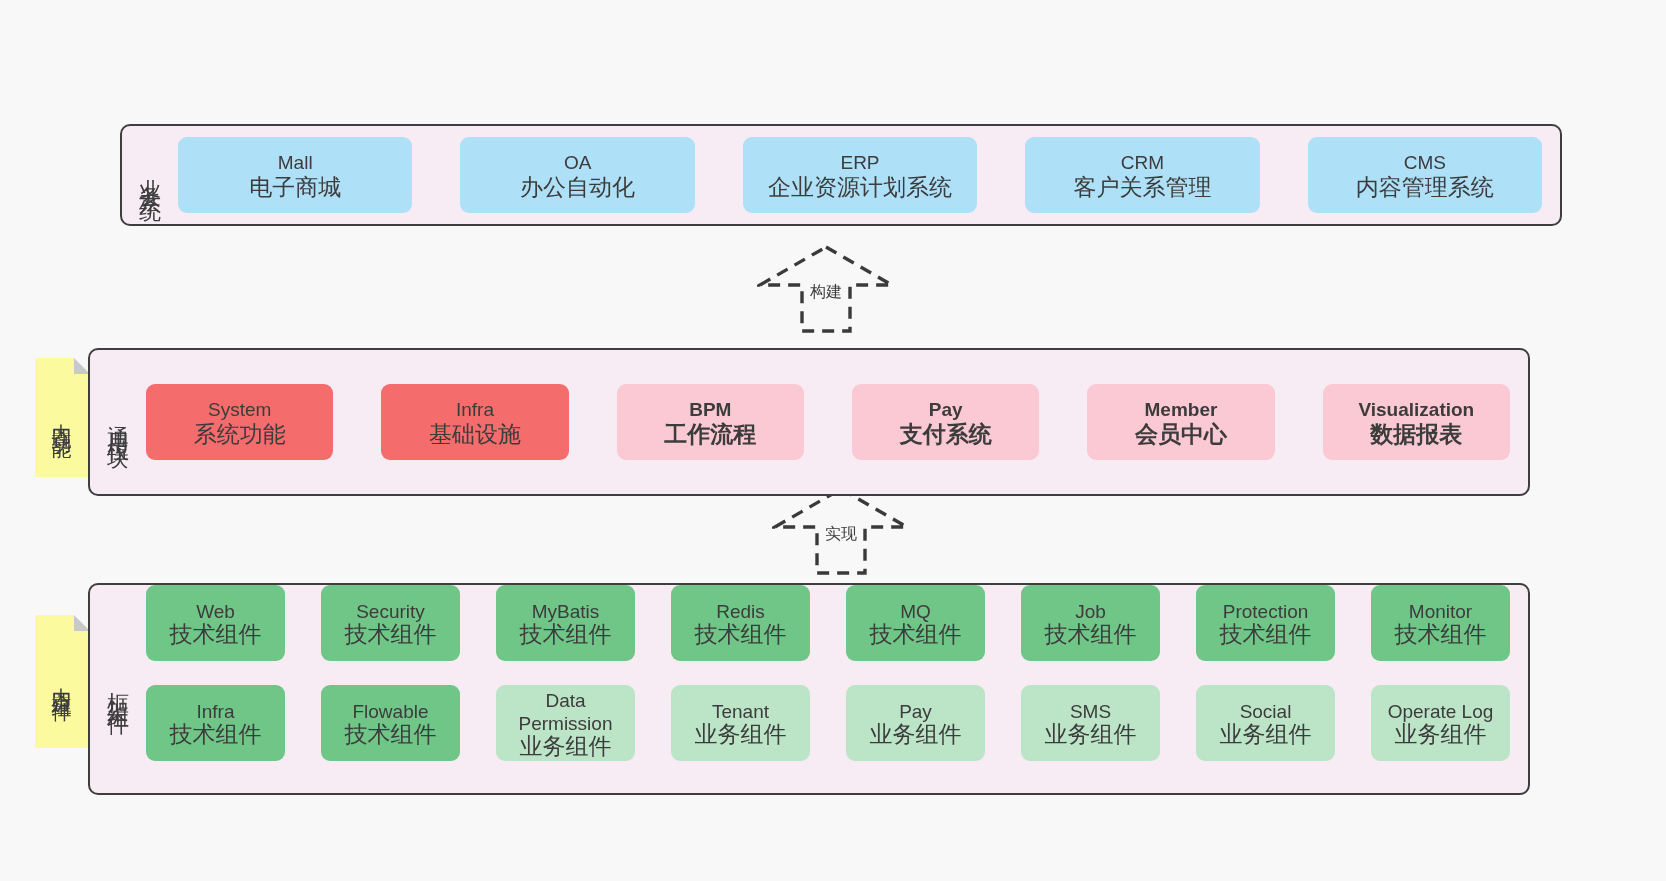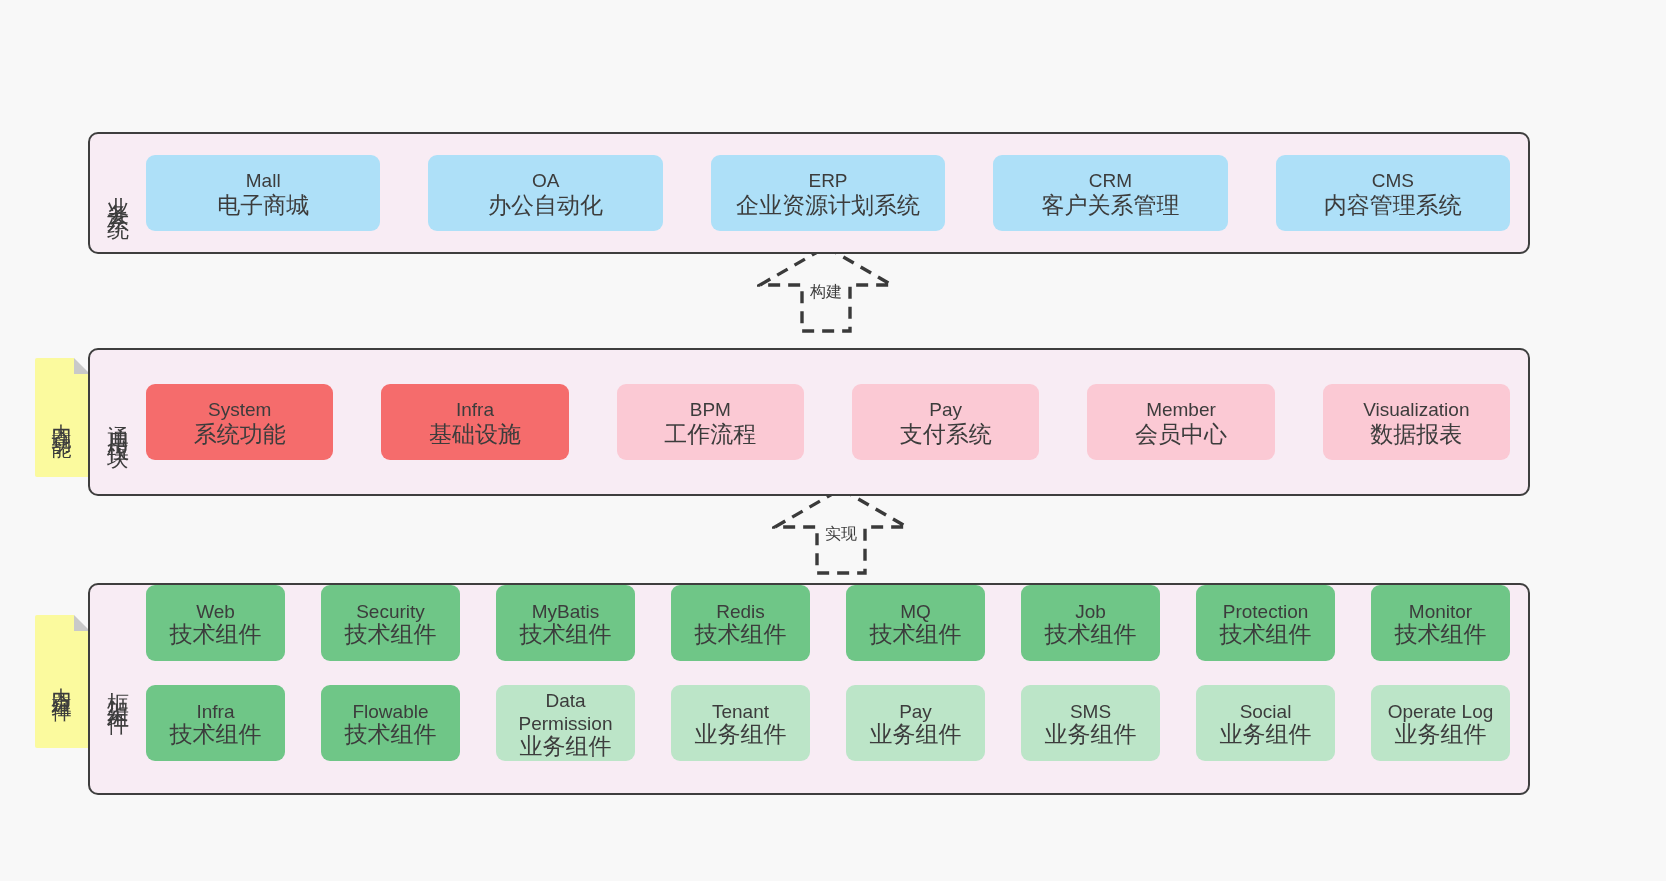--- a/index.html
+++ b/index.html
@@ -7,21 +7,21 @@
     position:relative; width:1666px; height:881px; background:#f8f8f8;
     font-family:"Liberation Sans","DejaVu Sans",sans-serif; color:#3c3c3c;
     overflow:hidden;
   }
   
   .panel {
     position:absolute; left:88px; width:1442px; box-sizing:border-box;
     background:var(--panel); border:2px solid #3e3e3e; border-radius:10px;
     display:flex; z-index:2;
   }
-  .panel-top    { top:132px; height:122px; }
+  .panel-top    { top:124px; height:102px;margin-left:32px; }
   .panel-middle { top:348px; height:148px; }
   .panel-bottom { top:583px; height:212px; }
   .vlabel {
     width:56px; display:flex; align-items:center; justify-content:center;
     flex:0 0 56px;
   }
   .vlabel span {
     writing-mode:vertical-rl; text-orientation:upright;
     font-size:22px; letter-spacing:7px; color:#3c3c3c; font-weight:400;
   }
@@ -36,21 +36,21 @@
   .box {
     flex:1; height:76px; border-radius:9px;
     display:flex; flex-direction:column; align-items:center; justify-content:center;
     text-align:center; line-height:24px; padding:0 10px; box-sizing:border-box;
   }
   .grid .box { line-height:23px; padding:0 12px; }
   .box .en { font-size:19px; }
   .box .zh { font-size:23px; }
   .blue       { background:var(--blue); }
   .red        { background:var(--red); }
-  .pink       { background:var(--pink); }
+  .pink       { background:var(--pink);font-weight:bold; }
   .green      { background:var(--green); }
   .lightgreen { background:var(--lightgreen); }
   
   .sticky {
     position:absolute; left:35px; width:55px; background:var(--sticky);
     display:flex; align-items:center; justify-content:center; z-index:1;
     border-radius:2px;
   }
   .sticky-1 { top:358px; height:119px; }
   .sticky-2 { top:615px; height:133px; }

